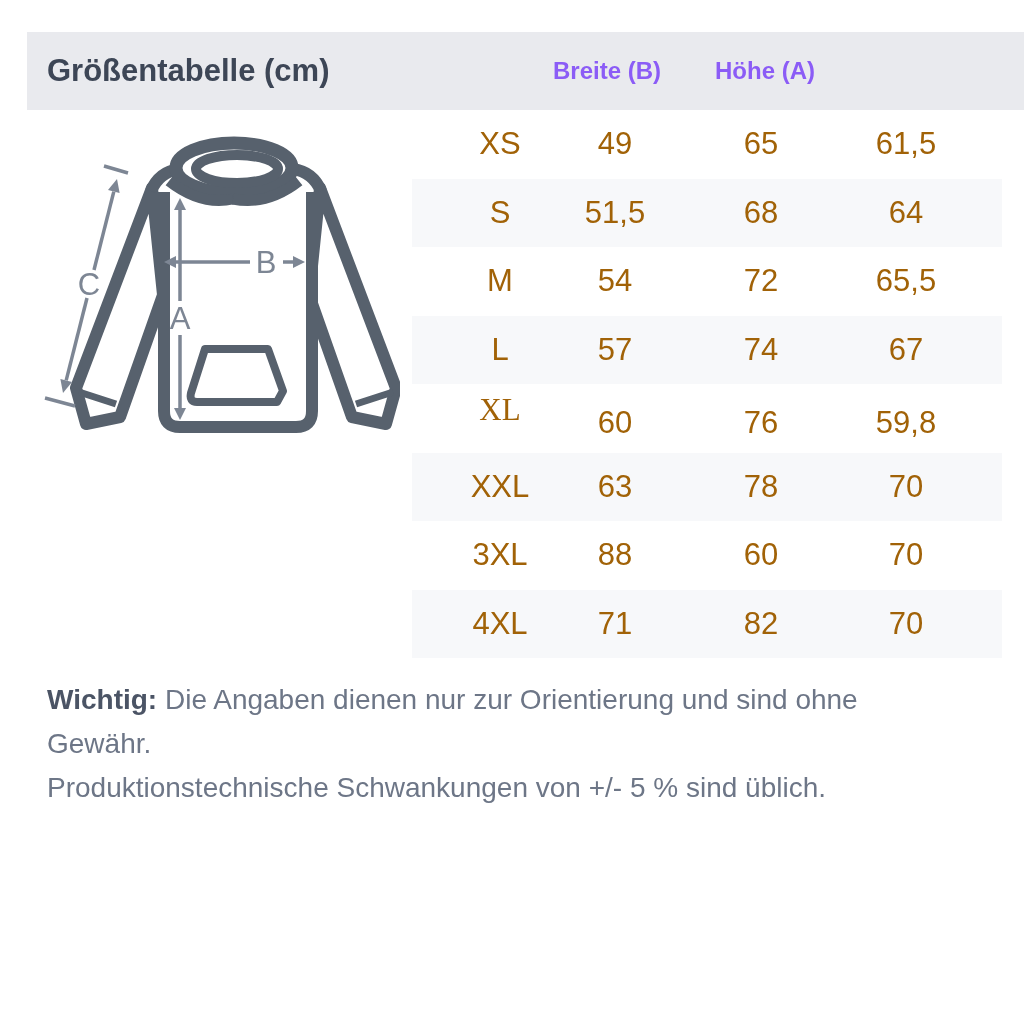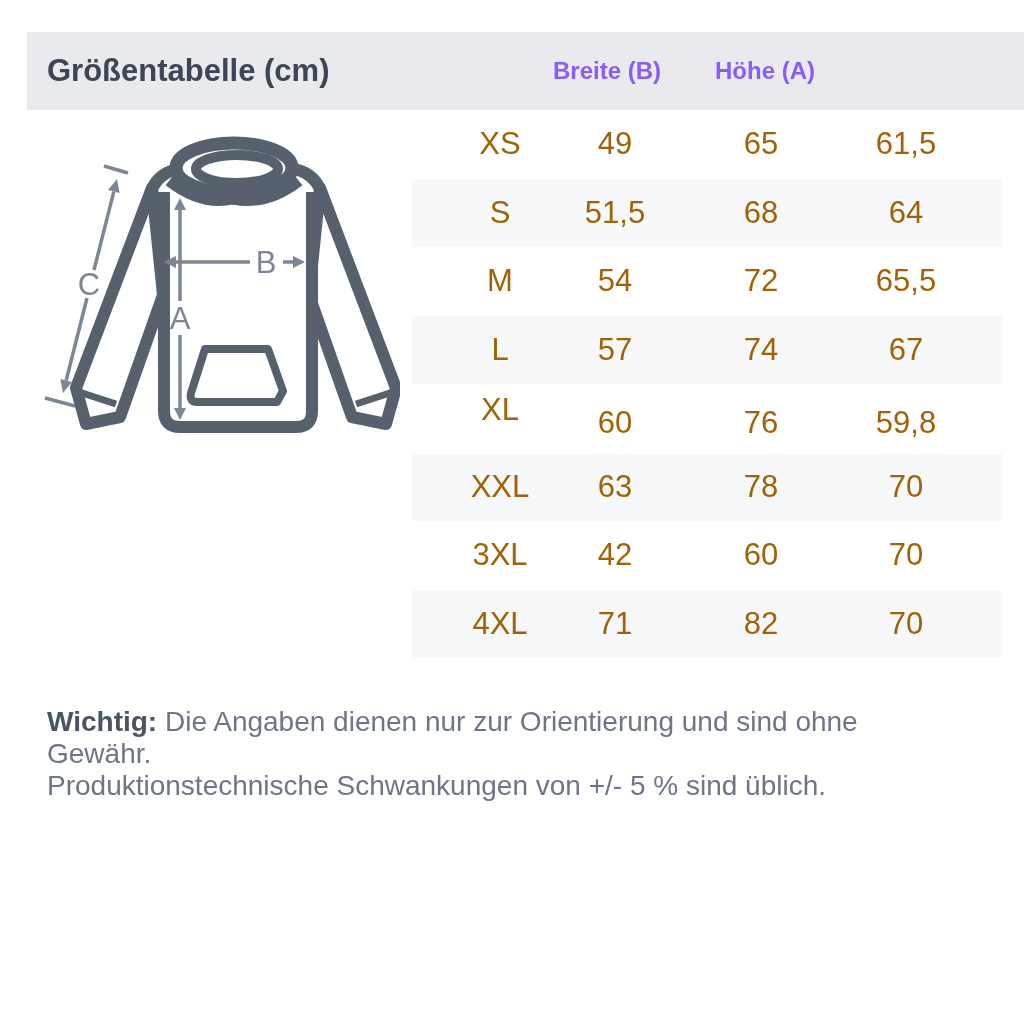--- a/index.html
+++ b/index.html
@@ -23,26 +23,26 @@
   .rows{
     position:absolute;left:412px;top:110px;width:590px;
   }
   .row{position:relative;height:68.5px;}
   .row.striped{background:#f7f8fa;}
   .cell{
     position:absolute;top:50%;transform:translate(-50%,-50%);
     font-size:31px;color:#a16207;white-space:nowrap;
   }
   .cell.c0{left:88px;} .cell.c1{left:203px;} .cell.c2{left:349px;} .cell.c3{left:494px;}
-  .row.xl .cell.c0{transform:translate(-50%,-50%) translateY(-8px);}
+  .row.xl .cell.c0{transform:translate(-50%,-50%) translateY(-8px);font-family:Liberation Serif, serif;}
   .row.xl .cell.c1,.row.xl .cell.c2,.row.xl .cell.c3{transform:translate(-50%,-50%) translateY(5px);}
   .diagram{position:absolute;left:40px;top:128px;}
   .footer{
-    position:absolute;left:47px;top:706px;width:920px;
-    font-size:28px;line-height:32px;color:#6d7687;
+    position:absolute;left:47px;top:678px;width:920px;
+    font-size:28px;line-height:44px;color:#6d7687;
   }
   .footer b{color:#4b5465;}
 </style>
 </head>
 <body>
 
 <div class="canvas">
 
   <div class="header-bar">
     <span class="title">Größentabelle (cm)</span>
@@ -127,21 +127,21 @@
       <span class="cell c3">59,8</span>
     </div>
     <div class="row striped">
       <span class="cell c0">XXL</span>
       <span class="cell c1">63</span>
       <span class="cell c2">78</span>
       <span class="cell c3">70</span>
     </div>
     <div class="row">
       <span class="cell c0">3XL</span>
-      <span class="cell c1">42</span>
+      <span class="cell c1">88</span>
       <span class="cell c2">60</span>
       <span class="cell c3">70</span>
     </div>
     <div class="row striped">
       <span class="cell c0">4XL</span>
       <span class="cell c1">71</span>
       <span class="cell c2">82</span>
       <span class="cell c3">70</span>
     </div>
   </div>

